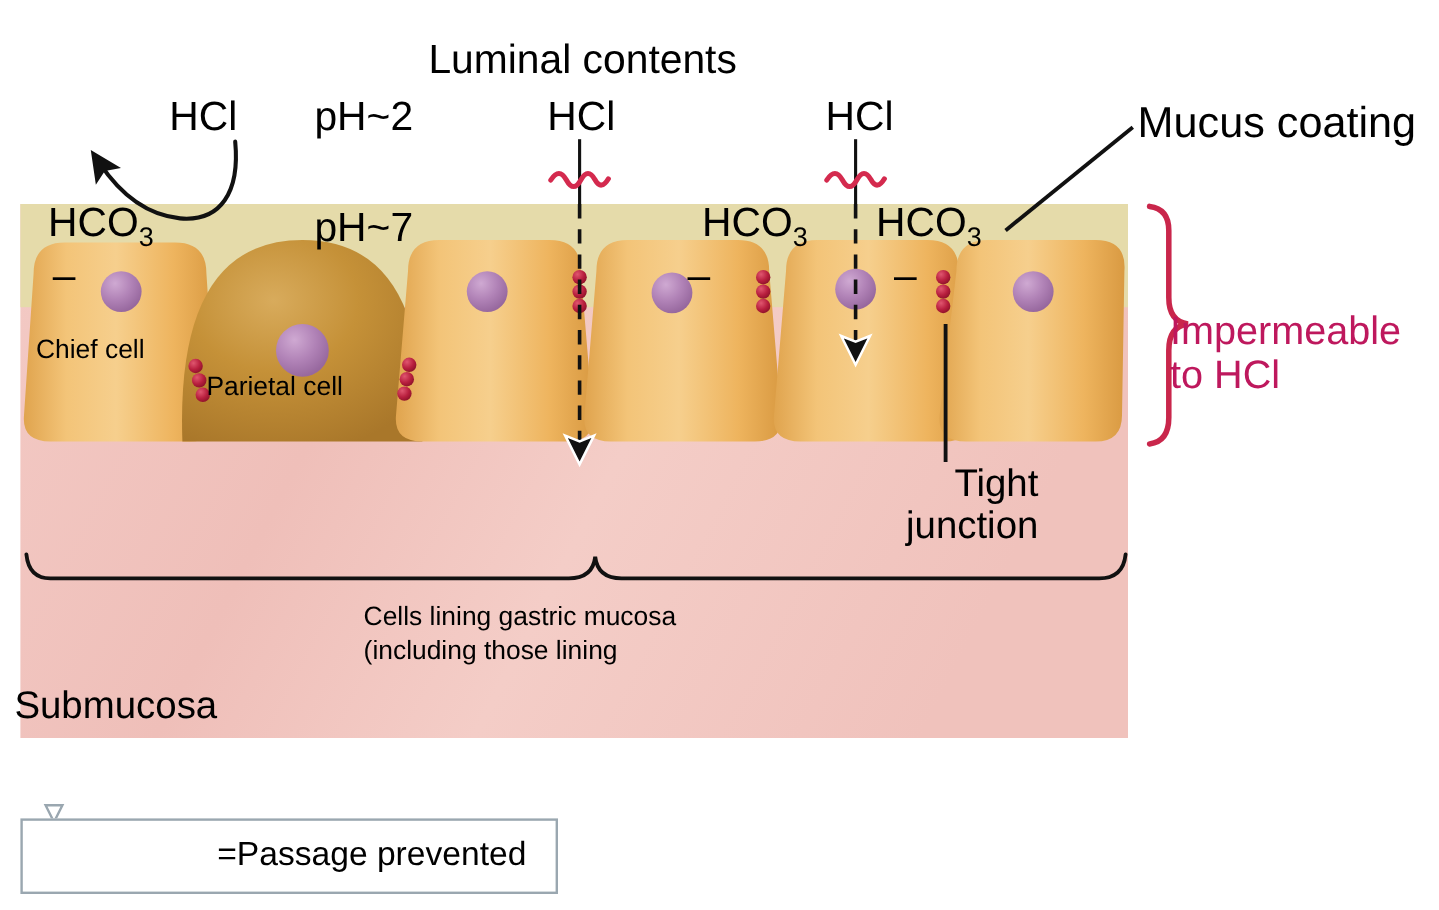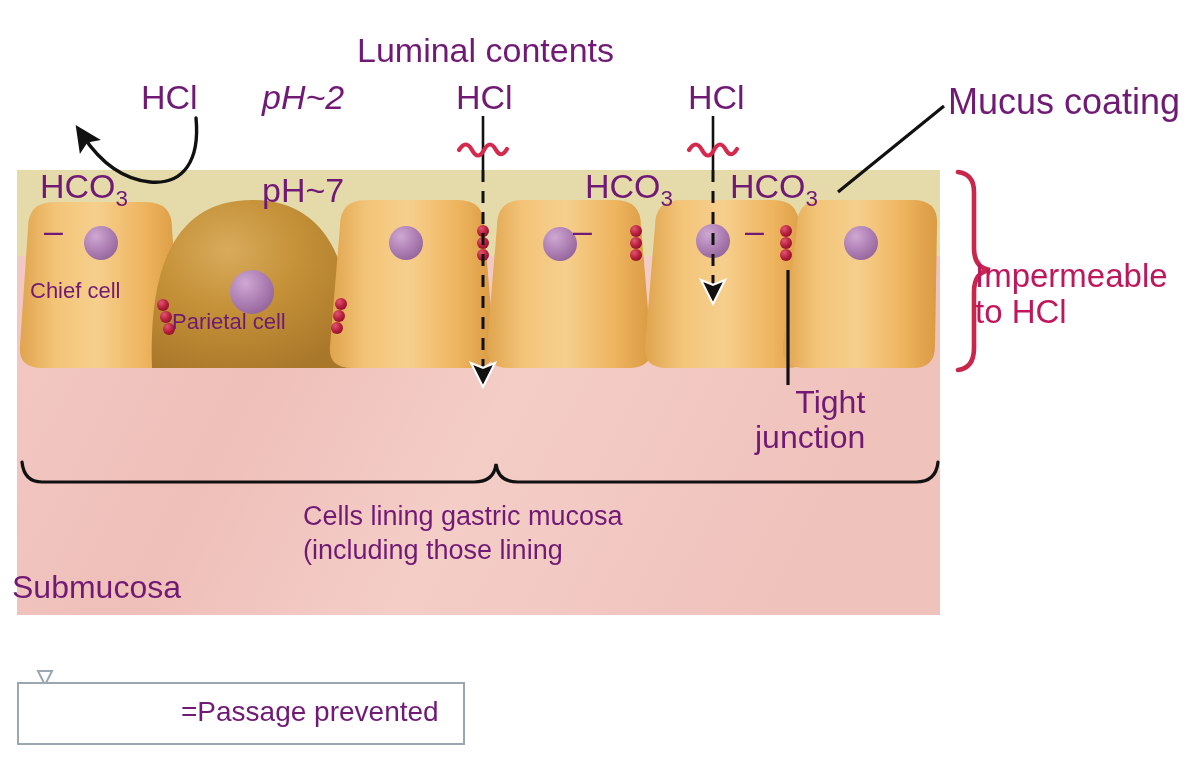--- a/index.html
+++ b/index.html
@@ -12,21 +12,21 @@
   }
   #stage {
     position: relative;
     width: 1199px;
     height: 758px;
     background: #ffffff;
     overflow: hidden;
   }
   .lbl {
     position: absolute;
-    color: #701a75;
+    color: #000000;
     white-space: pre;
     line-height: 1.08;
     font-family: "Liberation Sans", sans-serif;
   }
   .lbl.red { color: #be185d; }
   .svg-layer {
     position: absolute;
     left: 0; top: 0;
     width: 1199px;
     height: 758px;
@@ -186,21 +186,21 @@
       <line x1="38" y1="713" x2="110" y2="713" stroke="#111111" stroke-width="3"></line>
       <path d="M74,688 q12,6 3,13 q-9,7 3,13 q9,5 -2,12" fill="none" stroke="#d42a4e" stroke-width="4.2" stroke-linecap="round"></path>
       <line x1="112" y1="713" x2="165" y2="713" stroke="#111111" stroke-width="3" stroke-dasharray="11 8" marker-end="url(#arrowPlain)"></line>
     </g>
   </svg>
 
   <div class="lbl" style="left:357px; top:32px; font-size:34px;">Luminal contents</div>
 
   <div class="lbl" style="left:141px; top:79px; font-size:34px;">HCl</div>
 
-  <div class="lbl" style="left:262px; top:79px; font-size:34px;font-style:italic;">pH~2</div>
+  <div class="lbl" style="left:262px; top:79px; font-size:34px;">pH~2</div>
 
   <div class="lbl" style="left:456px; top:79px; font-size:34px;">HCl</div>
 
   <div class="lbl" style="left:688px; top:79px; font-size:34px;">HCl</div>
 
   <div class="lbl" style="left:948px; top:83px; font-size:36px;">Mucus coating</div>
 
   <div class="lbl" style="left:40px; top:168px; font-size:34px;"><span>HCO</span><span class="sub">3</span></div>
   <div class="lbl" style="left:44px; top:212px; font-size:34px;">–</div>
 
@@ -215,19 +215,19 @@
   <div class="lbl" style="left:30px; top:279px; font-size:22px;">Chief cell</div>
 
   <div class="lbl" style="left:172px; top:310px; font-size:22px;">Parietal cell</div>
 
   <div class="lbl" style="left:755px; top:385px; font-size:32px; text-align:right;"><span>Tight</span><br><span>junction</span></div>
 
   <div class="lbl red" style="left:975px; top:258px; font-size:33px;"><span>Impermeable</span><br><span>to HCl</span></div>
 
   <div class="lbl" style="left:12px; top:570px; font-size:32px;">Submucosa</div>
 
-  <div class="lbl" style="left:303px; top:500px; font-size:27px; line-height:1.25;"><span>Cells lining gastric mucosa</span><br><span>(including those lining</span><br></div>
+  <div class="lbl" style="left:303px; top:500px; font-size:22px; line-height:1.25;"><span>Cells lining gastric mucosa</span><br><span>(including those lining</span><br></div>
 
   <div class="lbl" style="left:17px; top:681px; font-size:40px;">KEY</div>
   <div class="keybox"></div>
   <div class="lbl" style="left:181px; top:697px; font-size:28px;">=Passage prevented</div>
 
 </div>
 
 </body></html>

